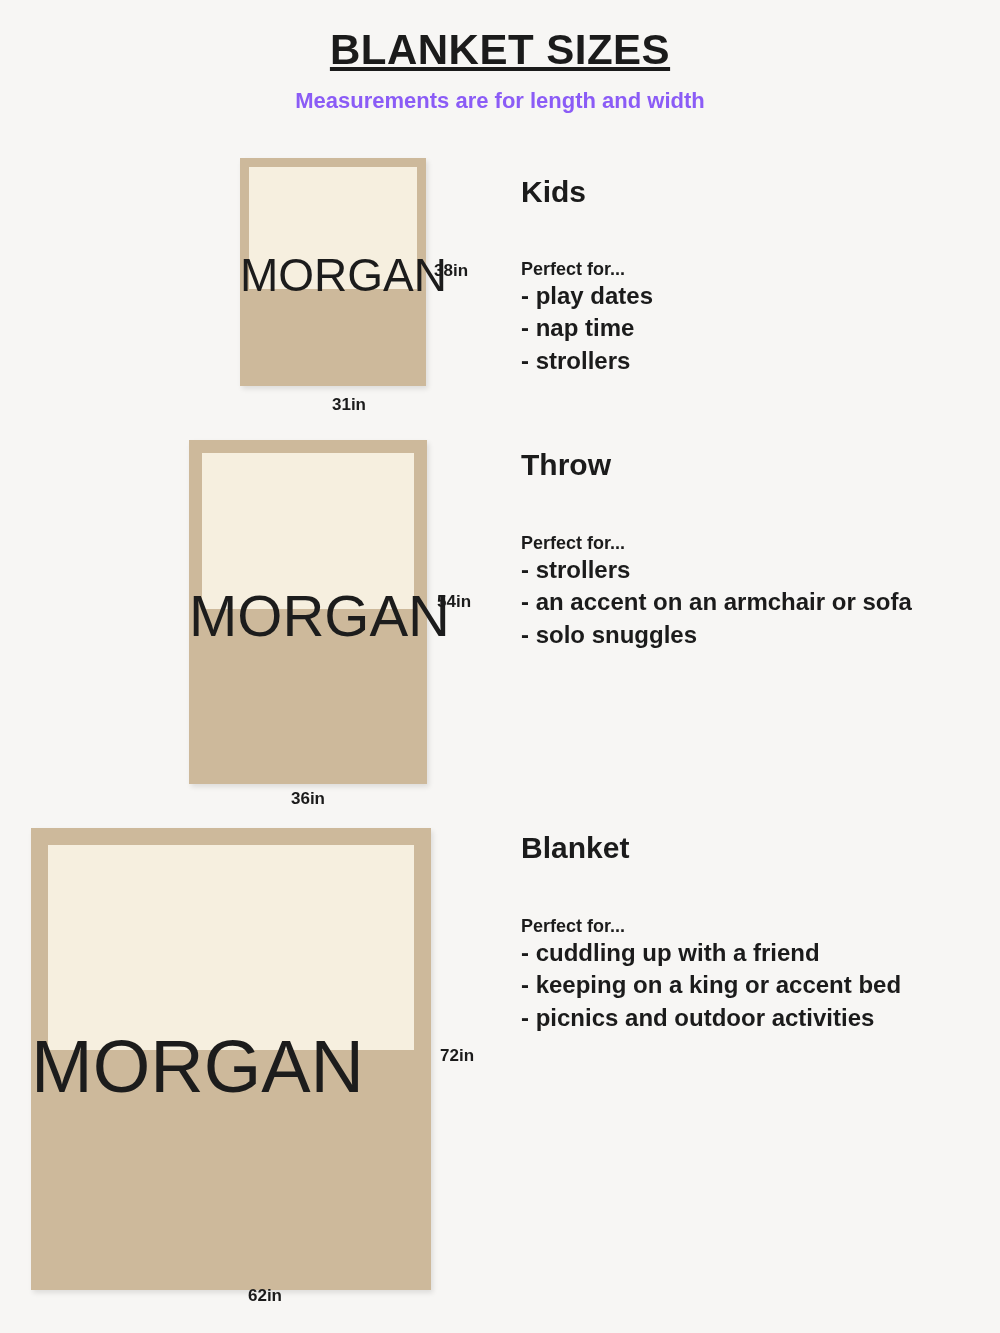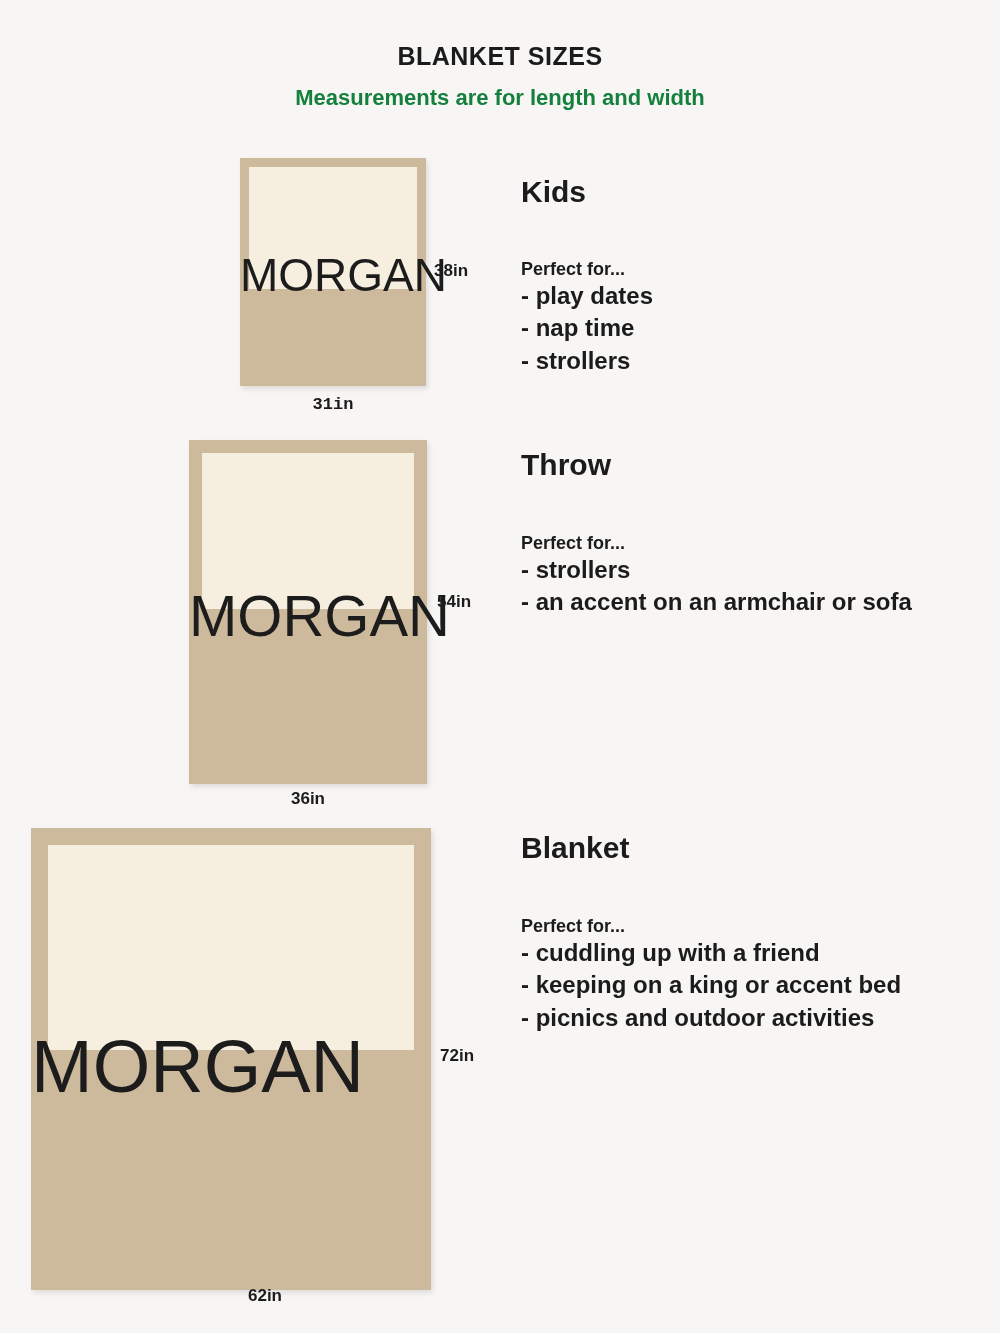--- a/index.html
+++ b/index.html
@@ -10,34 +10,35 @@
     width: 1000px;
     height: 1333px;
     background: #f7f6f4;
     font-family: "Liberation Sans", sans-serif;
     color: #1c1c1c;
     position: relative;
     overflow: hidden;
   }
   .page-title {
     text-align: center;
-    font-size: 25px;
+    font-size: 42px;
     font-weight: bold;
     letter-spacing: 0.5px;
     margin: 0;
-    padding-top: 42px;
+    padding-top: 26px;
     color: #1b1b1b;
+    text-decoration: underline;
   }
   .page-subtitle {
     text-align: center;
     font-size: 22px;
     font-weight: bold;
     margin: 0;
     padding-top: 14px;
-    color: #15803d;
+    color: #8b5cf6;
   }
 
   .section {
     position: absolute;
     left: 0;
     width: 1000px;
   }
 
   
   .swatch-wrap {
@@ -116,21 +117,21 @@
       <div class="lower" style="height:97px;"></div>
 
     </div>
   </div>
 
   <div style="position:absolute; left:240px; top:158px; width:186px; height:228px; pointer-events:none;">
     <div class="word" style="position:absolute; top:90px; font-size:46px;">MORGAN</div>
   </div>
 
   <div class="dim-right" style="left:434px; top:261px;">38in</div>
-  <div class="dim-bottom" style="left:240px; top:395px; width:186px;font-family:Liberation Mono, monospace;">31in</div>
+  <div class="dim-bottom" style="left:256px; top:395px; width:186px;">31in</div>
 
   <div class="info" style="left:521px; top:150px; width:430px;margin-top:25px;">
     <h2>Kids</h2>
     <p class="perfect" style="margin-top:50px;">Perfect for...</p>
     <ul>
       <li>- play dates</li>
       <li>- nap time</li>
       <li>- strollers</li>
     </ul>
   </div>
@@ -150,20 +151,21 @@
 
   <div class="dim-right" style="left:437px; top:592px;">54in</div>
   <div class="dim-bottom" style="left:189px; top:789px; width:238px;">36in</div>
 
   <div class="info" style="left:521px; top:448px; width:440px;">
     <h2>Throw</h2>
     <p class="perfect" style="margin-top:51px;">Perfect for...</p>
     <ul>
       <li>- strollers</li>
       <li>- an accent on an armchair or sofa</li>
+      <li>- solo snuggles</li>
     </ul>
   </div>
 </div>
 
 <div class="section" style="top:0;">
 
   <div class="swatch-wrap" style="left:31px; top:828px;">
     <div class="swatch" style="width:400px; height:462px;">
       <div class="inner" style="left:17px; top:17px; right:17px; bottom:17px;"></div>
       <div class="lower" style="height:240px;"></div>

